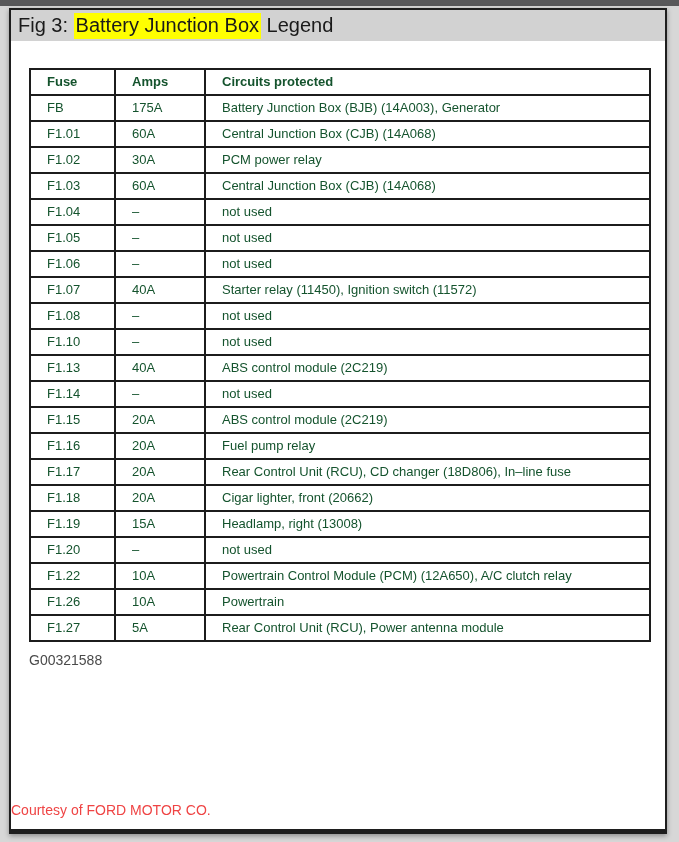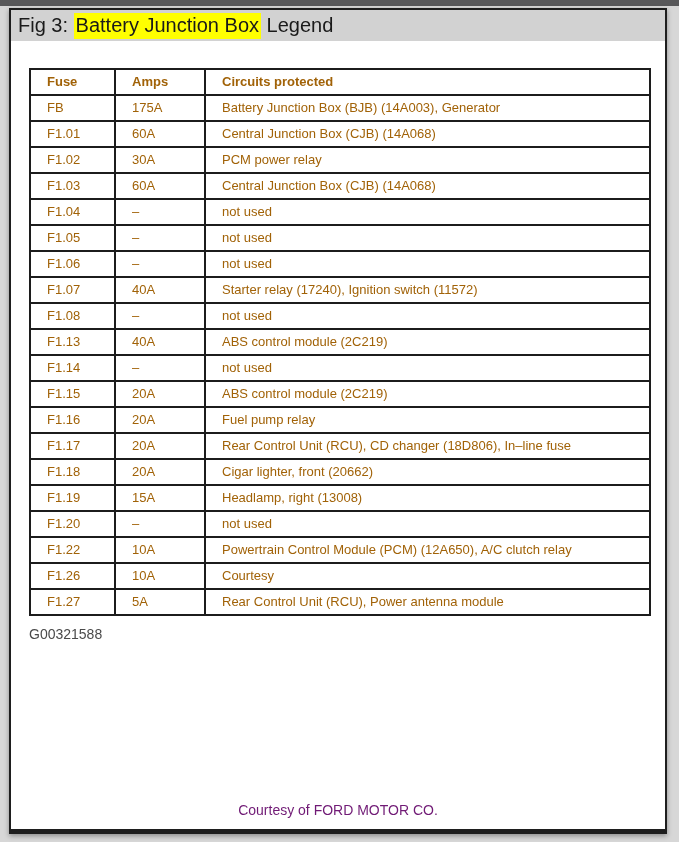--- a/index.html
+++ b/index.html
@@ -34,21 +34,21 @@
   .hl{
     background:#ffff00;
     padding:1px 2px 3px 2px;
   }
   table.fuse-table{
     border-collapse:collapse;
     table-layout:fixed;
     width:620px;
     margin:27px 0 0 18px;
     font-size:13px;
-    color:#a16207;
+    color:#14532d;
   }
   .fuse-table th,
   .fuse-table td{
     border:2px solid #1c1c1c;
     text-align:left;
     vertical-align:middle;
     padding:2px 8px 2px 16px;
     height:20px;
     line-height:16px;
     overflow:hidden;
@@ -58,23 +58,23 @@
   }
   .figure-code{
     margin:10px 0 0 18px;
     font-size:14px;
     color:#4a4a4a;
   }
   .footer{
     position:absolute;
     left:0;bottom:11px;
     width:100%;
-    text-align:center;
+    text-align:left;
     font-size:14px;
-    color:#701a75;
+    color:#ef4444;
   }
 </style>
 </head>
 <body>
 
 <div class="top-bar"></div>
 
 <div class="page">
 
   <div class="title-bar"><span>Fig 3: </span><span class="hl">Battery Junction Box</span><span> Legend</span></div>
@@ -124,24 +124,29 @@
           <td>not used</td>
         </tr>
         <tr>
           <td>F1.06</td>
           <td>–</td>
           <td>not used</td>
         </tr>
         <tr>
           <td>F1.07</td>
           <td>40A</td>
-          <td>Starter relay (17240), Ignition switch (11572)</td>
+          <td>Starter relay (11450), Ignition switch (11572)</td>
         </tr>
         <tr>
           <td>F1.08</td>
+          <td>–</td>
+          <td>not used</td>
+        </tr>
+        <tr>
+          <td>F1.10</td>
           <td>–</td>
           <td>not used</td>
         </tr>
         <tr>
           <td>F1.13</td>
           <td>40A</td>
           <td>ABS control module (2C219)</td>
         </tr>
         <tr>
           <td>F1.14</td>
@@ -179,21 +184,21 @@
           <td>not used</td>
         </tr>
         <tr>
           <td>F1.22</td>
           <td>10A</td>
           <td>Powertrain Control Module (PCM) (12A650), A/C clutch relay</td>
         </tr>
         <tr>
           <td>F1.26</td>
           <td>10A</td>
-          <td>Courtesy</td>
+          <td>Powertrain</td>
         </tr>
         <tr>
           <td>F1.27</td>
           <td>5A</td>
           <td>Rear Control Unit (RCU), Power antenna module</td>
         </tr>
       </tbody>
   </table>
 
   <div class="figure-code">G00321588</div>

